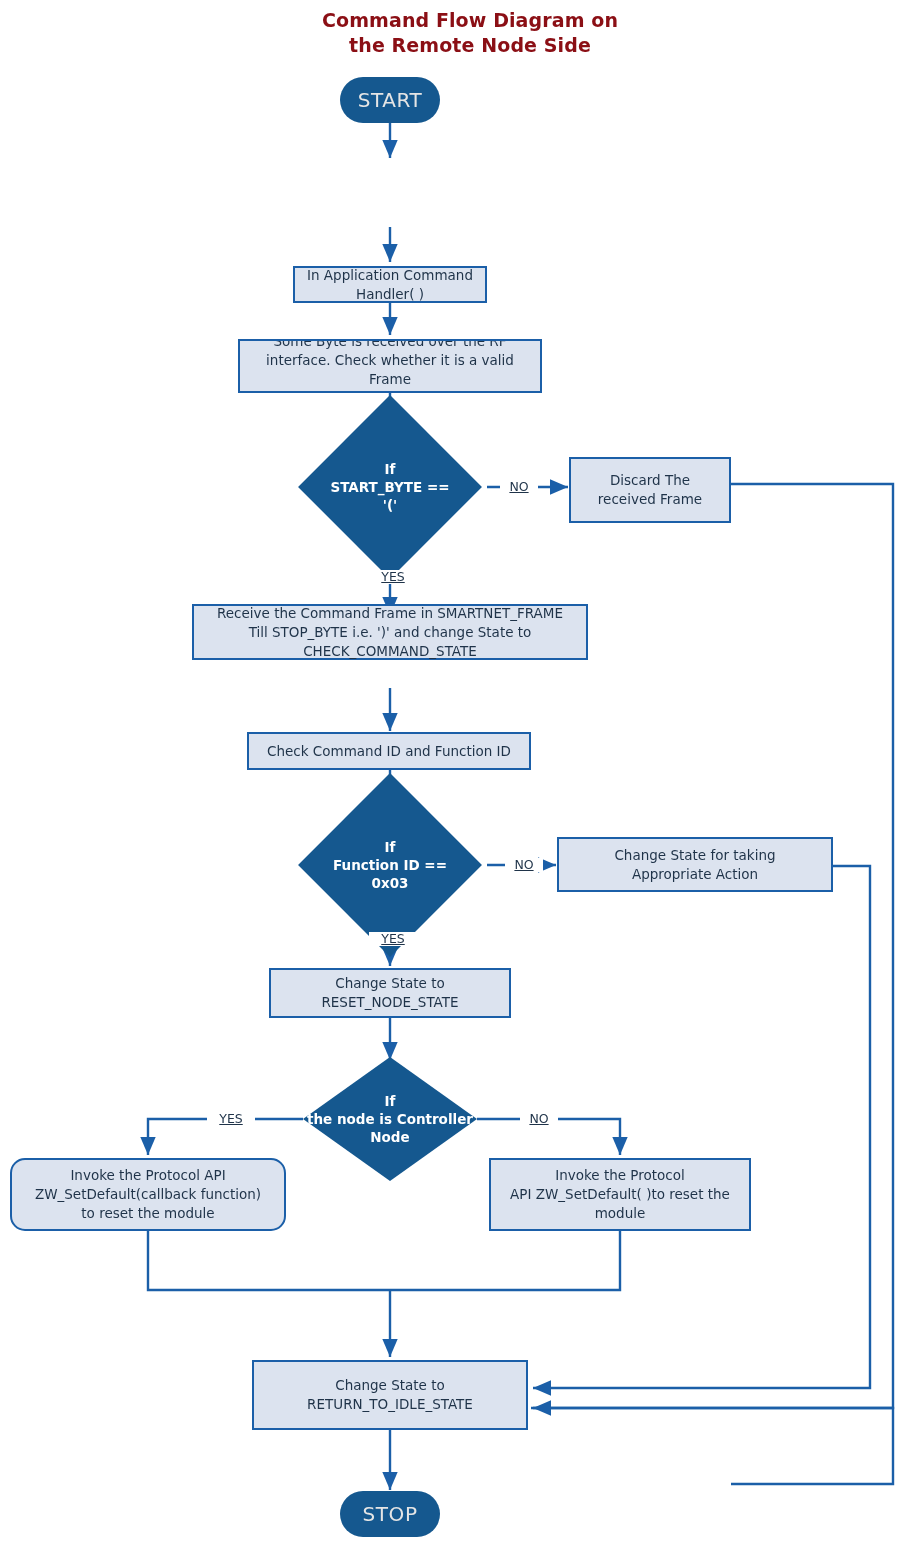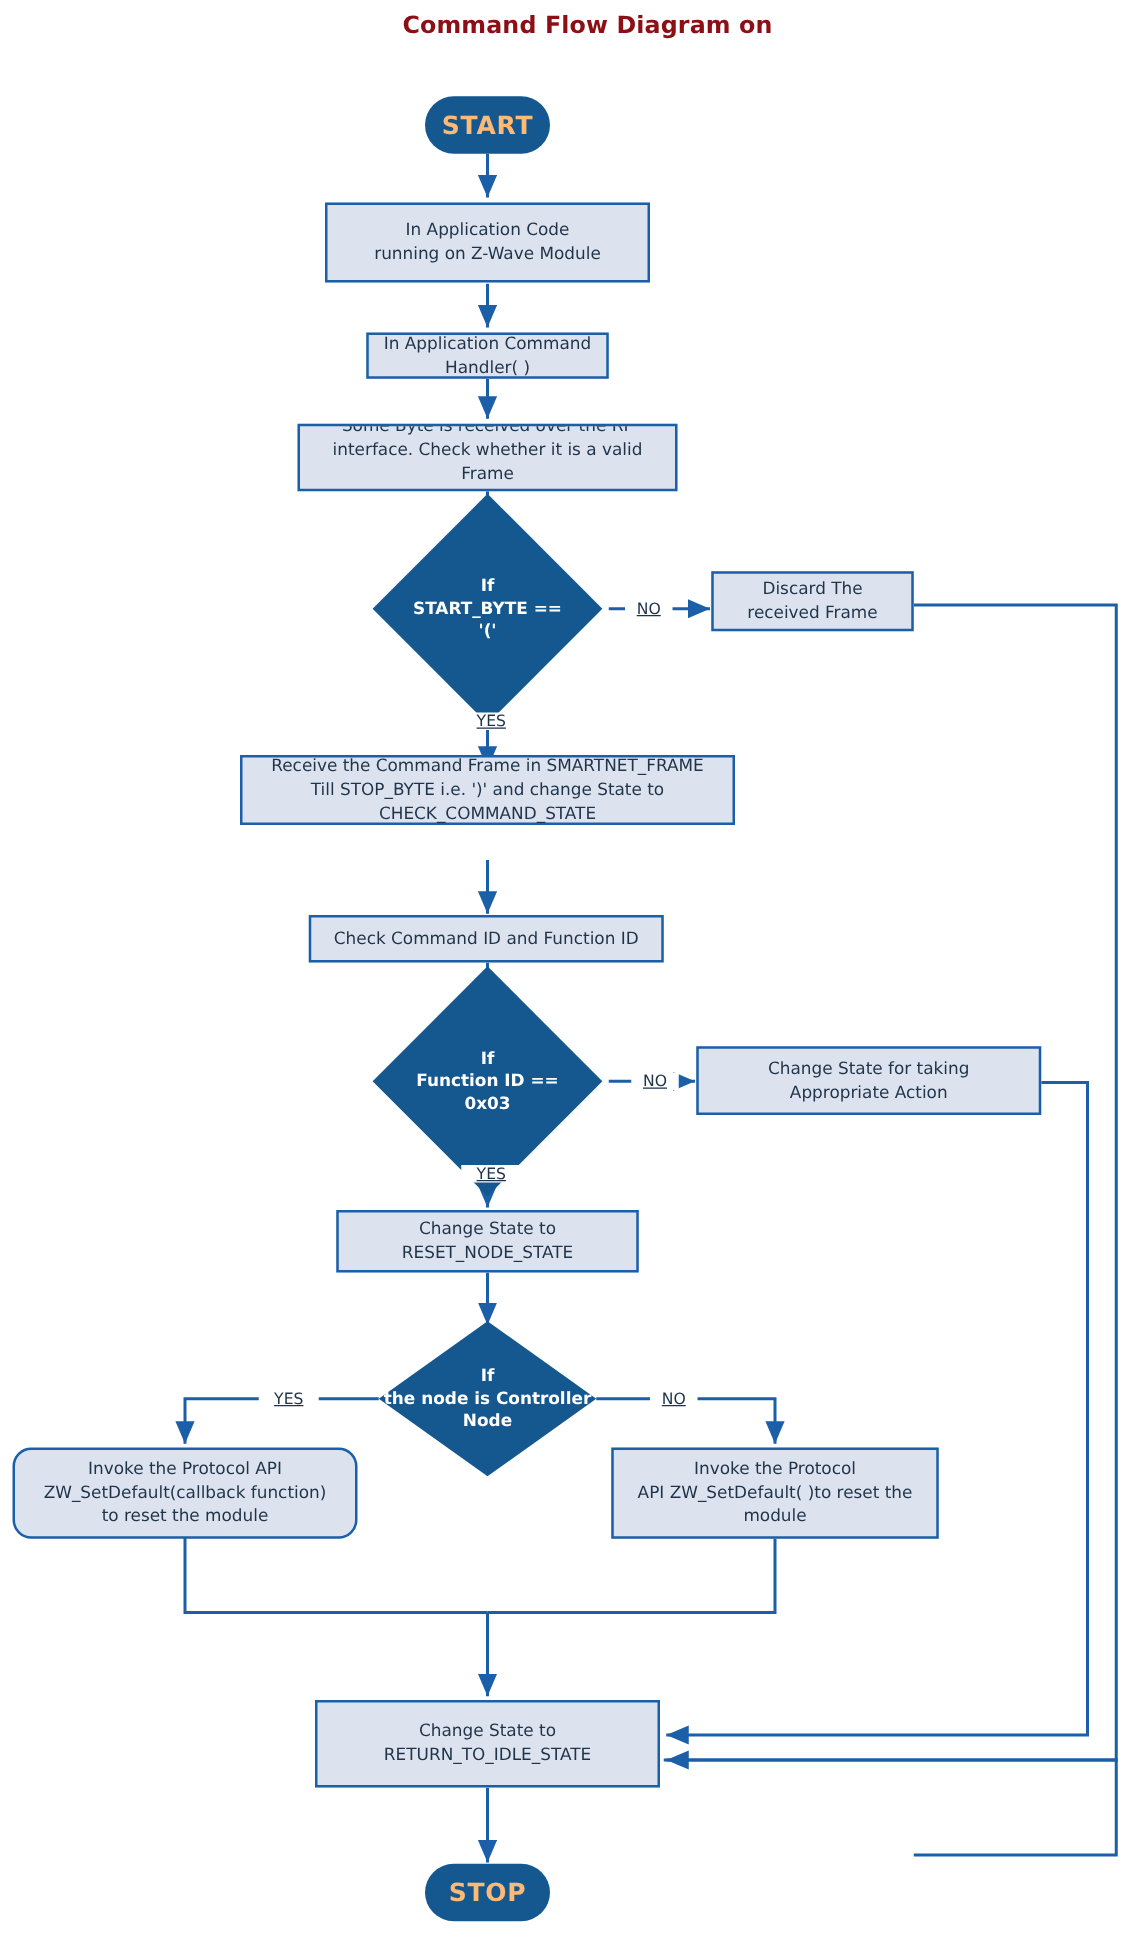--- a/index.html
+++ b/index.html
@@ -64,23 +64,23 @@
   .proc.clip {
     align-items: flex-end;
     padding-top: 6px;
     overflow: hidden;
   }
 
   
   .term {
     background: #15588f;
     border-radius: 999px;
-    color: #fdba74;
+    color: #e5e5e5;
     font-size: 20px;
-    font-weight: bold;
+    font-weight: normal;
     letter-spacing: 0.6px;
     align-items: center;
   }
 
   
   .decision {
     position: absolute;
     display: flex;
     align-items: center;
     justify-content: center;
@@ -169,30 +169,27 @@
       <path d="M731,484 L893,484 L893,1408 L533,1408" marker-end="url(#arrowHead)"></path>
 
       <path d="M833,866 L870,866 L870,1388 L533,1388" marker-end="url(#arrowHead)"></path>
 
       <line x1="390" y1="1430" x2="390" y2="1490" marker-end="url(#arrowHead)"></line>
     </g>
   </svg>
 
   <div class="title">
     <div>Command Flow Diagram on</div>
+    <div>the Remote Node Side</div>
   </div>
 
   <div class="node term" style="left:340px; top:77px; width:100px; height:46px;">
     <span>START</span>
   </div>
 
-  <div class="node proc" style="left:260px; top:162px; width:260px; height:64px;">
-    <span class="txt">In Application Code
-running on Z-Wave Module</span>
-  </div>
 
   <div class="node proc" style="left:293px; top:266px; width:194px; height:37px;">
     <span class="txt">In Application Command
 Handler( )</span>
   </div>
 
   <div class="node proc clip" style="left:238px; top:339px; width:304px; height:54px;">
     <span class="txt">Some Byte is received over the RF
 interface. Check whether it is a valid
 Frame</span>
@@ -203,21 +200,21 @@
     <div class="dlabel">If
 START_BYTE == '('</div>
   </div>
   <div class="edge-label" style="left:500px; top:480px; width:32px;">
     <span>NO</span>
   </div>
   <div class="edge-label" style="left:369px; top:570px; width:42px;">
     <span>YES</span>
   </div>
 
-  <div class="node proc" style="left:569px; top:457px; width:162px; height:48px;">
+  <div class="node proc" style="left:569px; top:457px; width:162px; height:66px;">
     <span class="txt">Discard The
 received Frame</span>
   </div>
 
   <div class="node proc" style="left:192px; top:604px; width:396px; height:56px;text-align:center;">
     <span class="txt">Receive the Command Frame in SMARTNET_FRAME
 Till STOP_BYTE i.e. ')' and change State to
 CHECK_COMMAND_STATE</span>
   </div>
 

